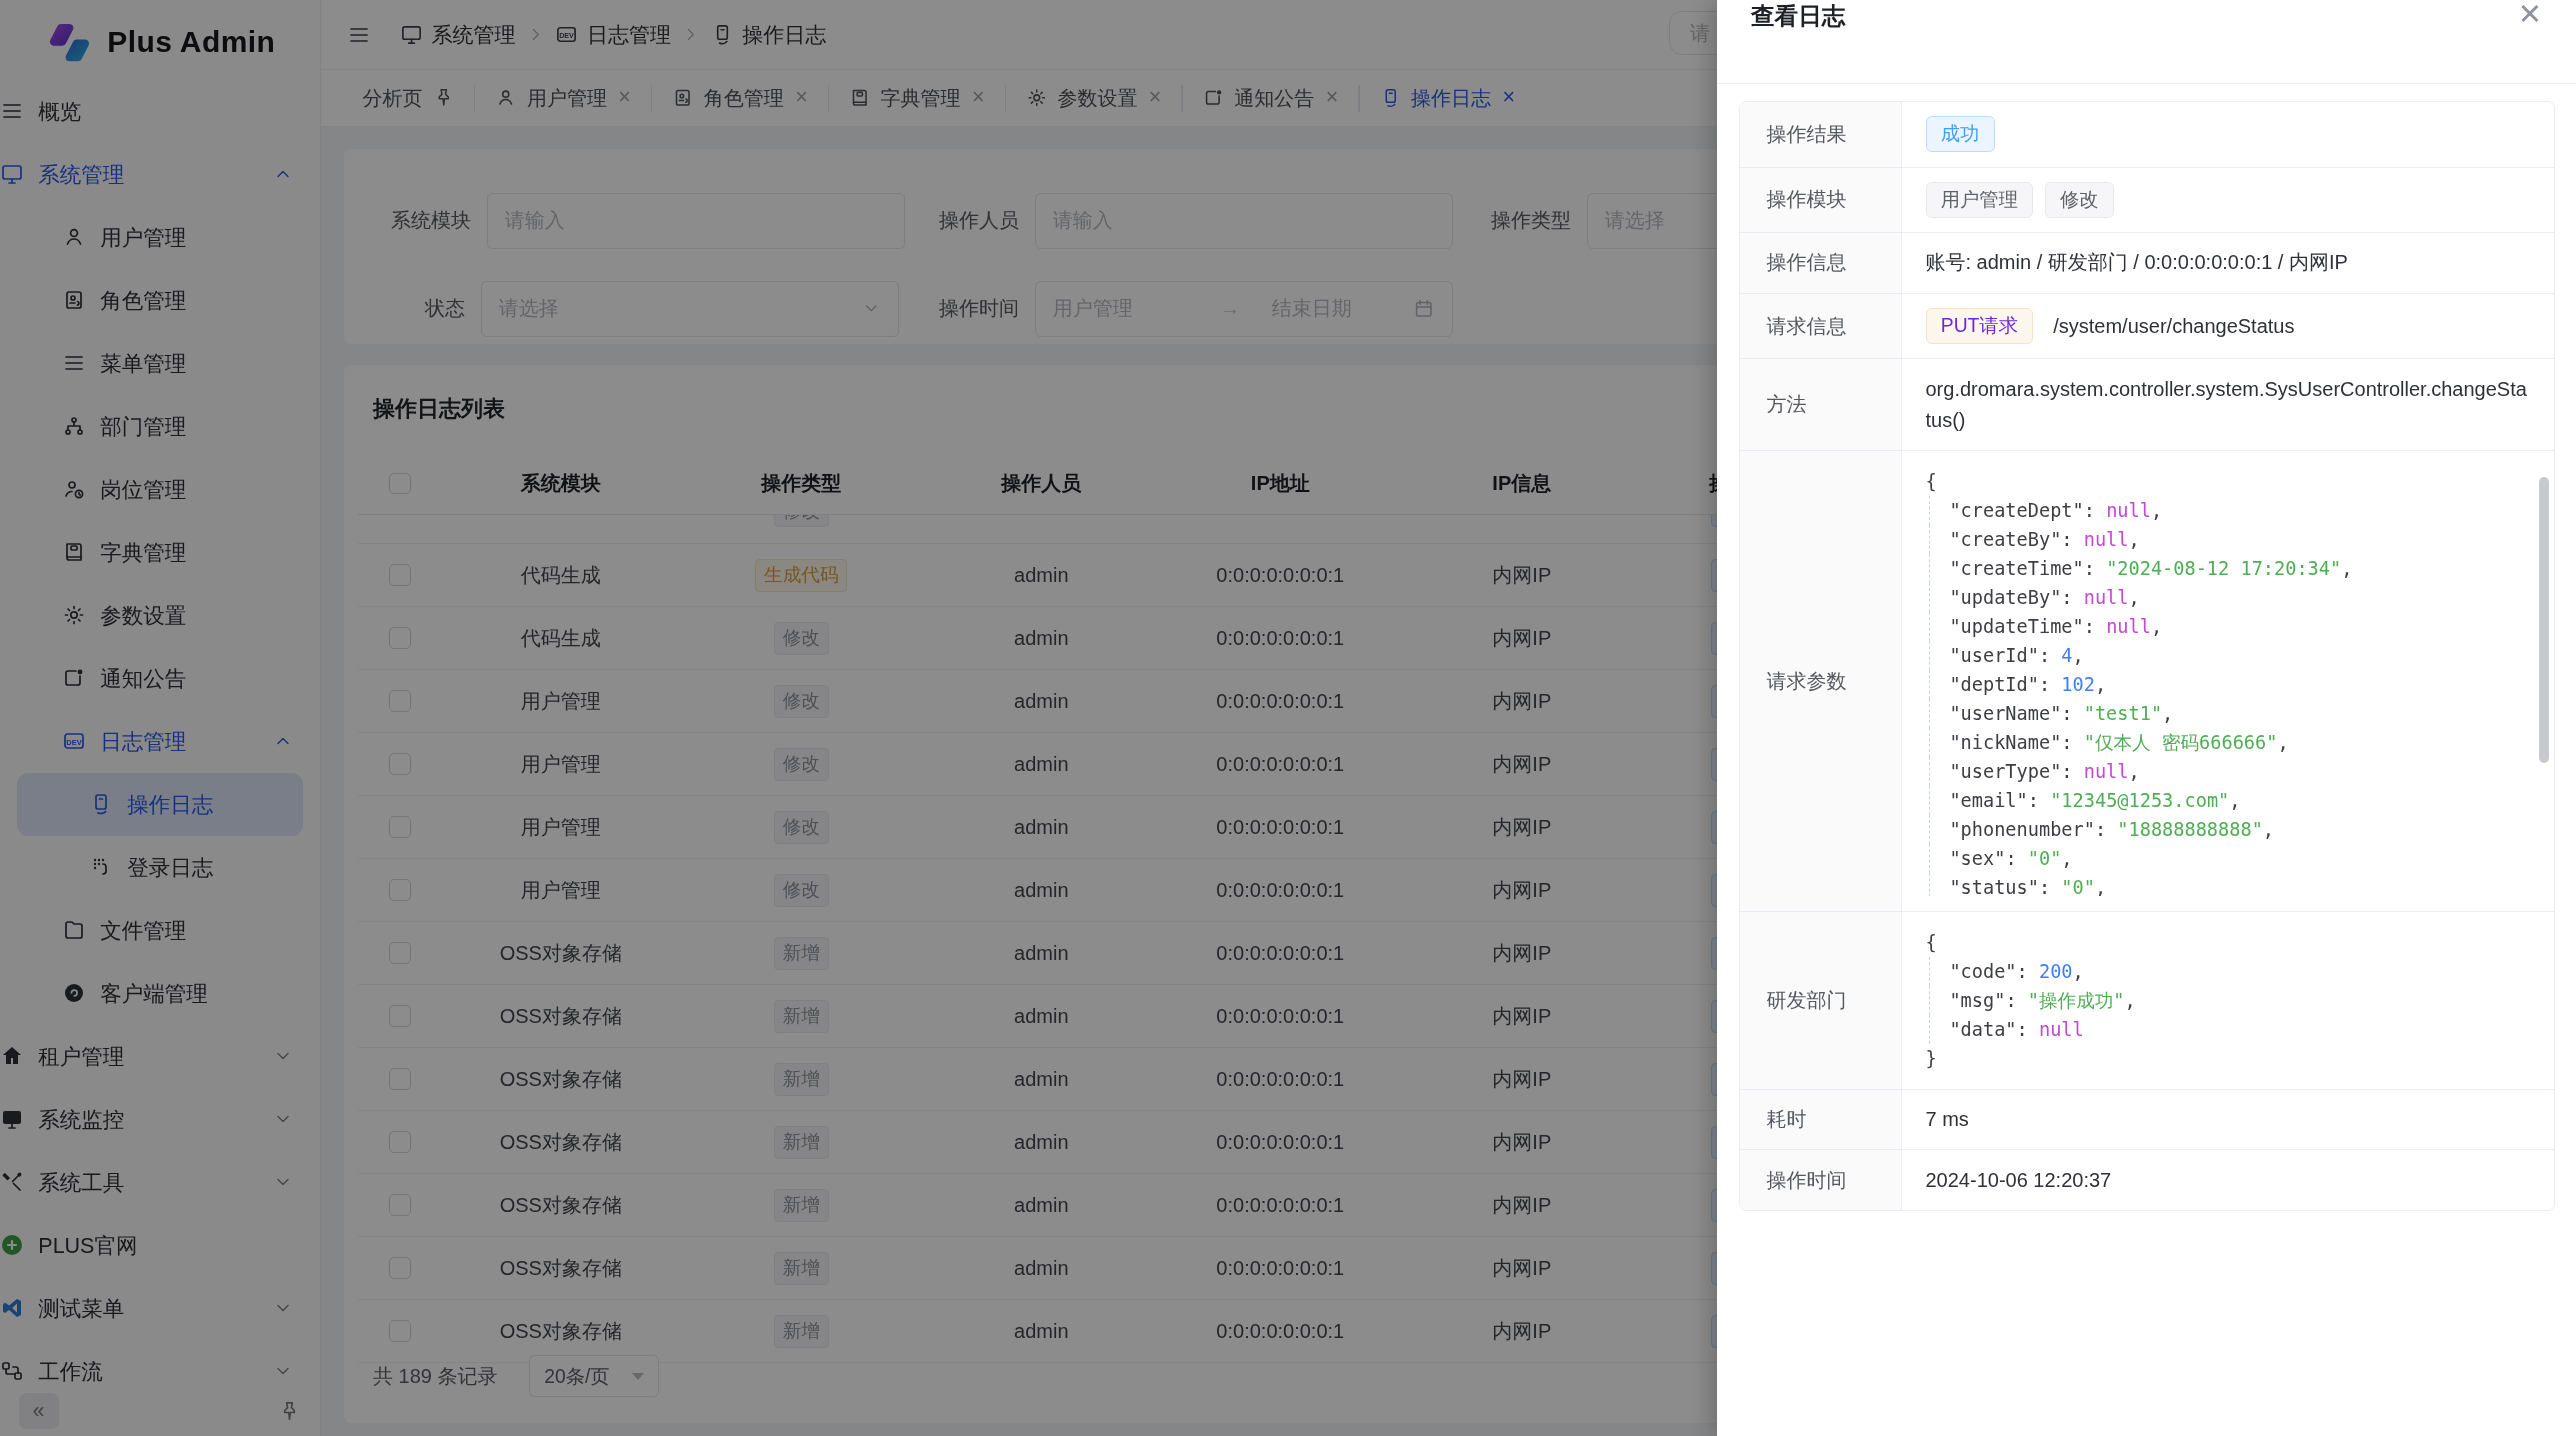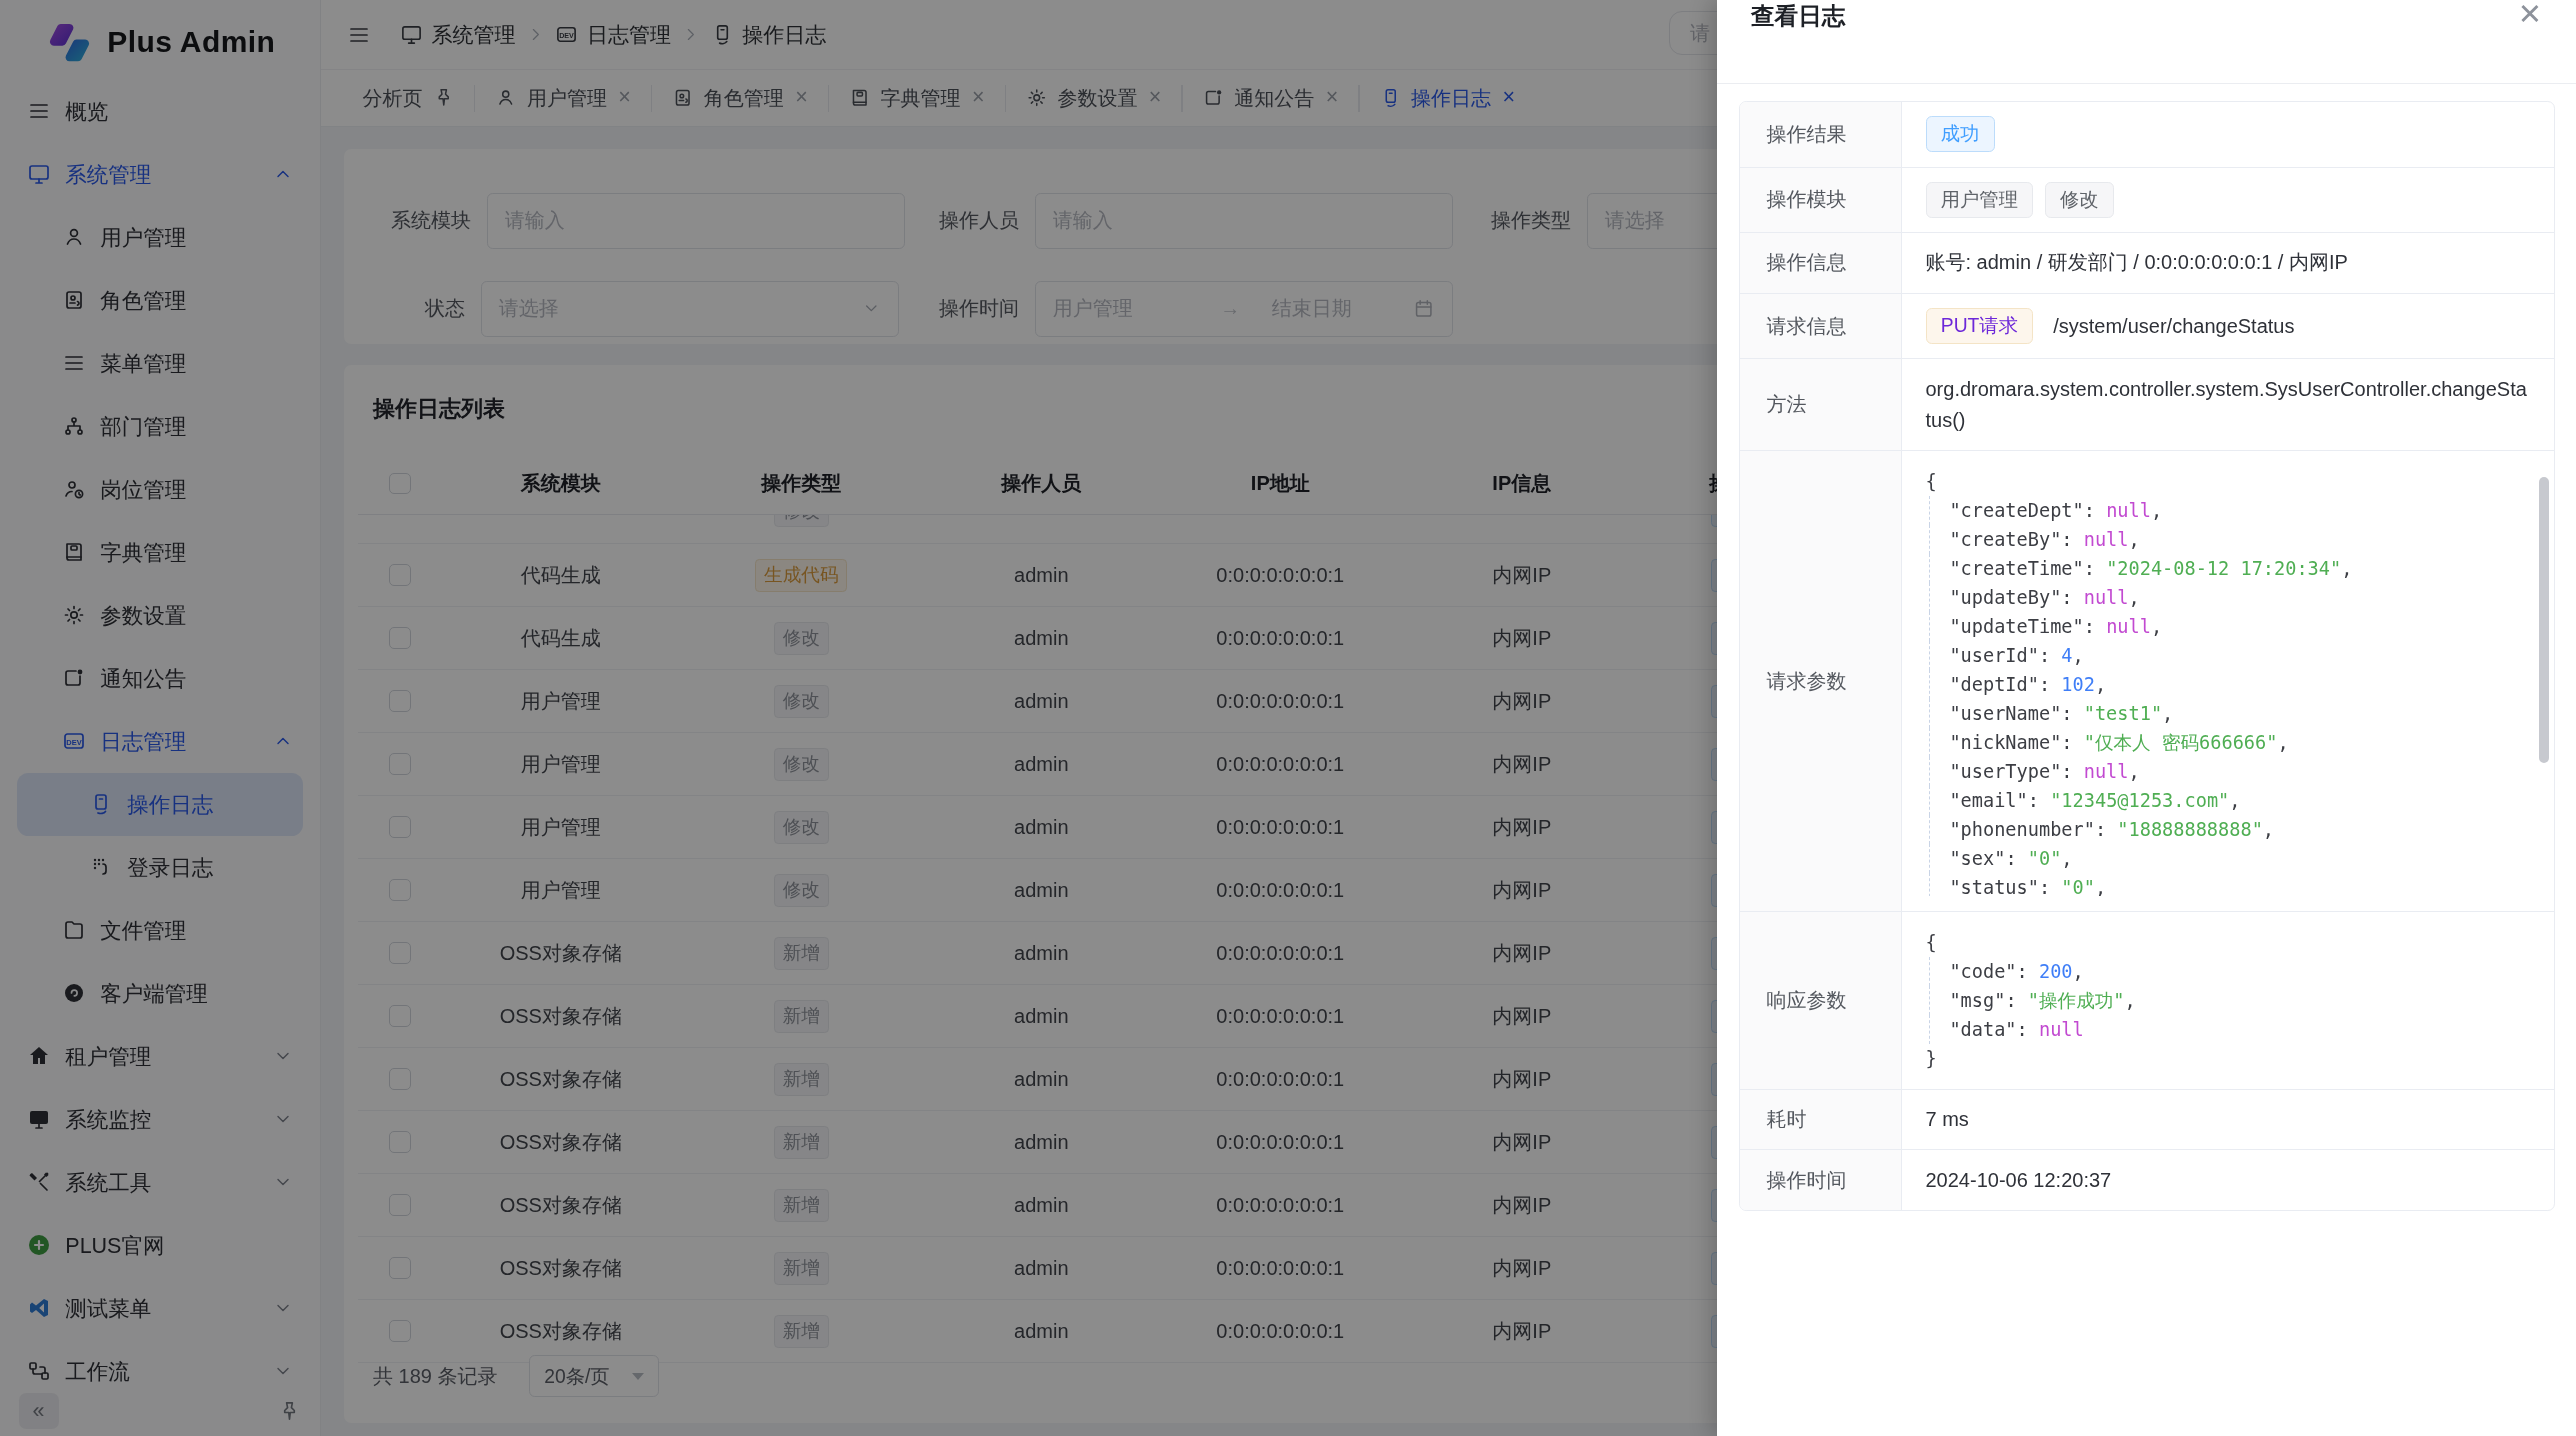--- a/index.html
+++ b/index.html
@@ -9,21 +9,21 @@
   .ico{display:inline-flex;width:24px;height:24px;flex:none}
   .ico svg{width:100%;height:100%;stroke:currentColor;fill:none;stroke-width:1.7;stroke-linecap:round;stroke-linejoin:round}
 
   
   .sidebar{position:absolute;left:0;top:0;bottom:0;width:321px;background:#fbfbfd;border-right:0.7px solid #ebedf0;z-index:10}
   .logo{display:flex;align-items:center;gap:14.3px;padding:18.6px 0 0 46px}
   .logo .ico{width:47px;height:47px}
   .logo-text{font-size:30px;font-weight:700;color:#17181c;letter-spacing:0.4px}
   .sb-menu{margin-top:14.3px}
   .sb-item{position:relative;display:flex;align-items:center;height:63px;color:#2f3137;font-size:21.5px;cursor:pointer}
-  .lvl0{padding-left:27px}.lvl1{padding-left:62px}.lvl2{padding-left:89px}
+  .lvl0{}.lvl1{padding-left:62px}.lvl2{padding-left:89px}
   .sb-label{margin-left:14.3px;white-space:nowrap}
   .sb-chev{position:absolute;right:27px;width:20px;height:20px;color:#7d828c}
   .sb-item.act{color:#2b5aea}.sb-item.act .sb-chev{color:#2b5aea}
   .sb-item.sel{background:#dce6f8;border-radius:11.4px;margin:0 17px;padding-left:72px;color:#2b5aea}
   .sb-bottom{position:absolute;bottom:0;left:0;right:0;height:52px;background:#fbfbfd;display:flex;align-items:center;justify-content:space-between;padding:0 18.6px;z-index:2}
   .collapse-btn{width:40px;height:36px;background:#ececf0;border-radius:7.2px;color:#747880;font-size:21.5px;display:flex;align-items:center;justify-content:center;cursor:pointer}
   .pin-btn{width:23px;height:23px;color:#747880;cursor:pointer}
 
   
   .main{position:absolute;left:321px;right:0;top:0;bottom:0}
@@ -792,21 +792,21 @@
                 <div class="cl ind"><span class="c-k">"userType"</span><span class="c-p">: </span><span class="c-u">null</span><span class="c-p">,</span></div>
                 <div class="cl ind"><span class="c-k">"email"</span><span class="c-p">: </span><span class="c-s">"12345@1253.com"</span><span class="c-p">,</span></div>
                 <div class="cl ind"><span class="c-k">"phonenumber"</span><span class="c-p">: </span><span class="c-s">"18888888888"</span><span class="c-p">,</span></div>
                 <div class="cl ind"><span class="c-k">"sex"</span><span class="c-p">: </span><span class="c-s">"0"</span><span class="c-p">,</span></div>
                 <div class="cl ind"><span class="c-k">"status"</span><span class="c-p">: </span><span class="c-s">"0"</span><span class="c-p">,</span></div>
               </div>
               <div class="sb-thumb"></div>
             </div>
           </div>
           <div class="d-row">
-            <div class="d-lab">响应参数</div>
+            <div class="d-lab">研发部门</div>
             <div class="d-val code-val">
               <div class="code">
                 <div class="cl"><span class="c-p">{</span></div>
                 <div class="cl ind"><span class="c-k">"code"</span><span class="c-p">: </span><span class="c-n">200</span><span class="c-p">,</span></div>
                 <div class="cl ind"><span class="c-k">"msg"</span><span class="c-p">: </span><span class="c-s">"操作成功"</span><span class="c-p">,</span></div>
                 <div class="cl ind"><span class="c-k">"data"</span><span class="c-p">: </span><span class="c-u">null</span></div>
                 <div class="cl"><span class="c-p">}</span></div>
               </div>
             </div>
           </div>

